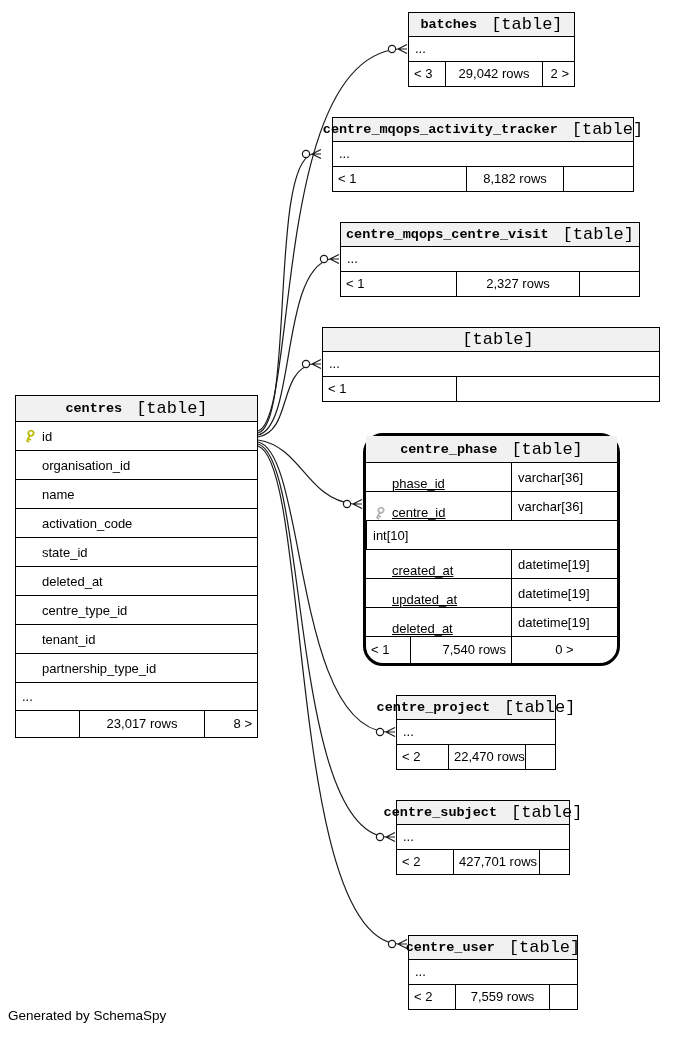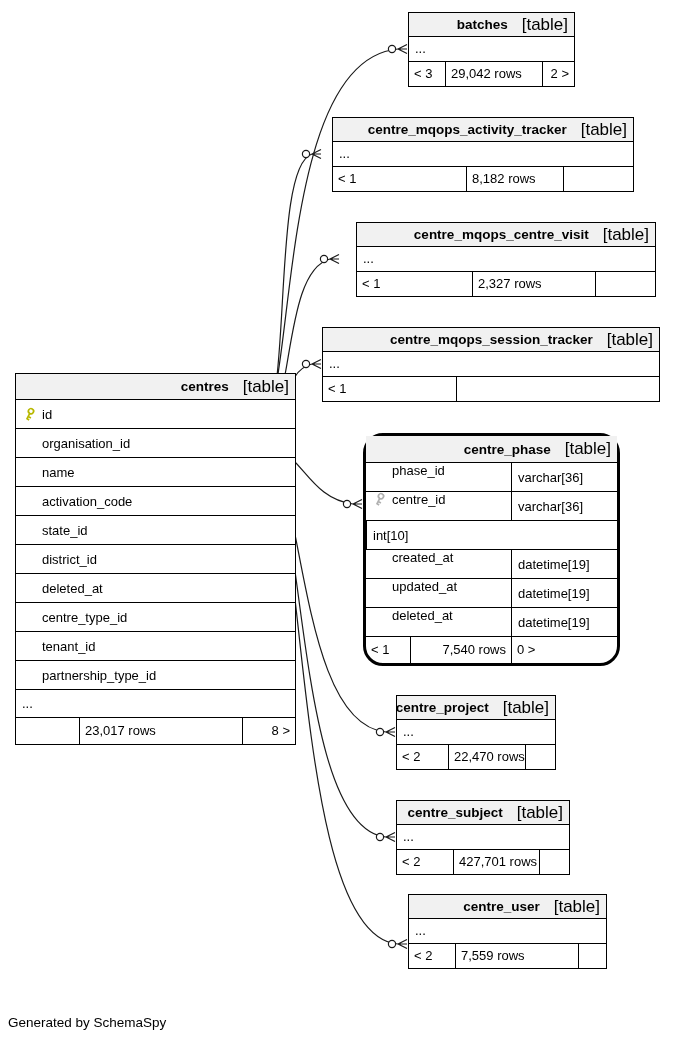--- a/index.html
+++ b/index.html
@@ -8,40 +8,40 @@
     position: relative;
     width: 676px; height: 1037px;
     font-family: "Liberation Sans", sans-serif;
     font-size: 13px; color: #000;
     overflow: hidden;
   }
   #connectors { position: absolute; left: 0; top: 0; z-index: 0; }
   .tbl { position: absolute; z-index: 1; background: #fff; border: 1px solid #000; }
   .tbl.main { border-width: 3px; border-radius: 20px; }
   .hdr {
-    display: flex; justify-content: flex-end; align-items: center;
-    height: 24px; padding: 0 6px; background: #f1f1f1; border-bottom: 1px solid #000;
+    display: flex; justify-content: center; align-items: center;
+    height: 24px; padding: 0 6px; background: #f1f1f1; border-bottom: 1px solid #000; font-family: Liberation Mono, monospace;
   }
   .tname { font-weight: bold; font-size: 13.5px; white-space: nowrap; }
   .ttag { font-size: 17px; padding-left: 14px; white-space: nowrap; }
   .ellipsis { height: 25px; line-height: 24px; padding: 0 6px; border-bottom: 1px solid #000; background: #fff; }
   .crow { display: flex; align-items: center; height: 29px; border-bottom: 1px solid #000; }
   .crow.ell { height: 28px; padding: 0 6px; }
   .gutter { width: 26px; display: flex; justify-content: center; align-items: center; flex: none; }
   .key { transform: rotate(28deg); }
   .prow { display: flex; height: 29px; border-bottom: 1px solid #000; }
-  .pname { width: 145px; display: flex; align-items: flex-start; flex: none; }
+  .pname { width: 145px; display: flex; align-items: flex-end; flex: none; text-decoration: underline; }
   .ptype { flex: 1; border-left: 1px solid #000; padding: 0 6px; display: flex; align-items: center; }
   .ftr { display: flex; height: 24px; line-height: 23px; }
   .ftr.tall { height: 26px; line-height: 25px; }
   .fc { padding: 0 5px; white-space: nowrap; overflow: hidden; }
   .fc + .fc { border-left: 1px solid #000; }
-  .fmid { flex: 1; text-align: left; }
+  .fmid { flex: 1; text-align: center; }
   .fright { text-align: right; }
-  .generated { position: absolute; left: 8px; top: 1008px; font-size: 13.5px; z-index: 1; margin-top: 7px; }
+  .generated { position: absolute; left: 8px; top: 1008px; font-size: 13.5px; z-index: 1; }
 </style>
 </head>
 <body>
 
 <svg id="connectors" width="676" height="1037" viewBox="0 0 676 1037">
   <g fill="none" stroke="#1a1a1a" stroke-width="1.2">
     <path d="M258,431 C298,419 272,60 398,49"></path>
     <path d="M258,433 C294,424 270,167 312,154"></path>
     <path d="M258,435 C296,427 280,272 330,259"></path>
     <path d="M258,437 C292,431 278,372 312,364"></path>
@@ -90,46 +90,45 @@
     <span class="ttag">[table]</span>
   </div>
   <div class="ellipsis">...</div>
   <div class="ftr">
     <span class="fc" style="width:133px">&lt; 1</span>
     <span class="fc fmid">8,182 rows</span>
     <span class="fc fright" style="width:70px"></span>
   </div>
 </div>
 
-<div class="tbl" style="left:356px;top:222px;width:300px">
+<div class="tbl" style="left:340px;top:222px;width:300px">
   <div class="hdr">
     <span class="tname">centre_mqops_centre_visit</span>
     <span class="ttag">[table]</span>
   </div>
   <div class="ellipsis">...</div>
   <div class="ftr">
     <span class="fc" style="width:115px">&lt; 1</span>
     <span class="fc fmid">2,327 rows</span>
     <span class="fc fright" style="width:60px"></span>
   </div>
 </div>
 
 <div class="tbl" style="left:322px;top:327px;width:338px">
   <div class="hdr">
-    <span class="tname">centre_mqops_session_tracker</span>
     <span class="ttag">[table]</span>
   </div>
   <div class="ellipsis">...</div>
   <div class="ftr">
     <span class="fc" style="width:133px">&lt; 1</span>
     <span class="fc fright" style="width:70px"></span>
   </div>
 </div>
 
-<div class="tbl" style="left:15px;top:373px;width:281px">
+<div class="tbl" style="left:15px;top:395px;width:243px">
   <div class="hdr" style="height:26px">
     <span class="tname">centres</span>
     <span class="ttag">[table]</span>
   </div>
   <div class="crow">
     <span class="gutter">
       <svg class="key" width="13" height="14" viewBox="0 0 13 14">
         <g fill="none" stroke="#b8b800" stroke-width="1.7">
           <circle cx="6.5" cy="3.8" r="2.6"></circle>
           <path d="M6.5 6.4 L6.5 13 M6.5 9.8 L9.6 9.8 M6.5 12.4 L9 12.4"></path>
@@ -149,24 +148,20 @@
   <div class="crow">
       <span class="gutter"></span>
       <span>activation_code</span>
     </div>
   <div class="crow">
       <span class="gutter"></span>
       <span>state_id</span>
     </div>
   <div class="crow">
       <span class="gutter"></span>
-      <span>district_id</span>
-    </div>
-  <div class="crow">
-      <span class="gutter"></span>
       <span>deleted_at</span>
     </div>
   <div class="crow">
       <span class="gutter"></span>
       <span>centre_type_id</span>
     </div>
   <div class="crow">
       <span class="gutter"></span>
       <span>tenant_id</span>
     </div>
@@ -258,21 +253,21 @@
     <span class="ttag">[table]</span>
   </div>
   <div class="ellipsis">...</div>
   <div class="ftr">
     <span class="fc" style="width:56px">&lt; 2</span>
     <span class="fc fmid">427,701 rows</span>
     <span class="fc fright" style="width:30px"></span>
   </div>
 </div>
 
-<div class="tbl" style="left:408px;top:894px;width:199px">
+<div class="tbl" style="left:408px;top:935px;width:170px">
   <div class="hdr">
     <span class="tname">centre_user</span>
     <span class="ttag">[table]</span>
   </div>
   <div class="ellipsis">...</div>
   <div class="ftr">
     <span class="fc" style="width:46px">&lt; 2</span>
     <span class="fc fmid">7,559 rows</span>
     <span class="fc fright" style="width:28px"></span>
   </div>

